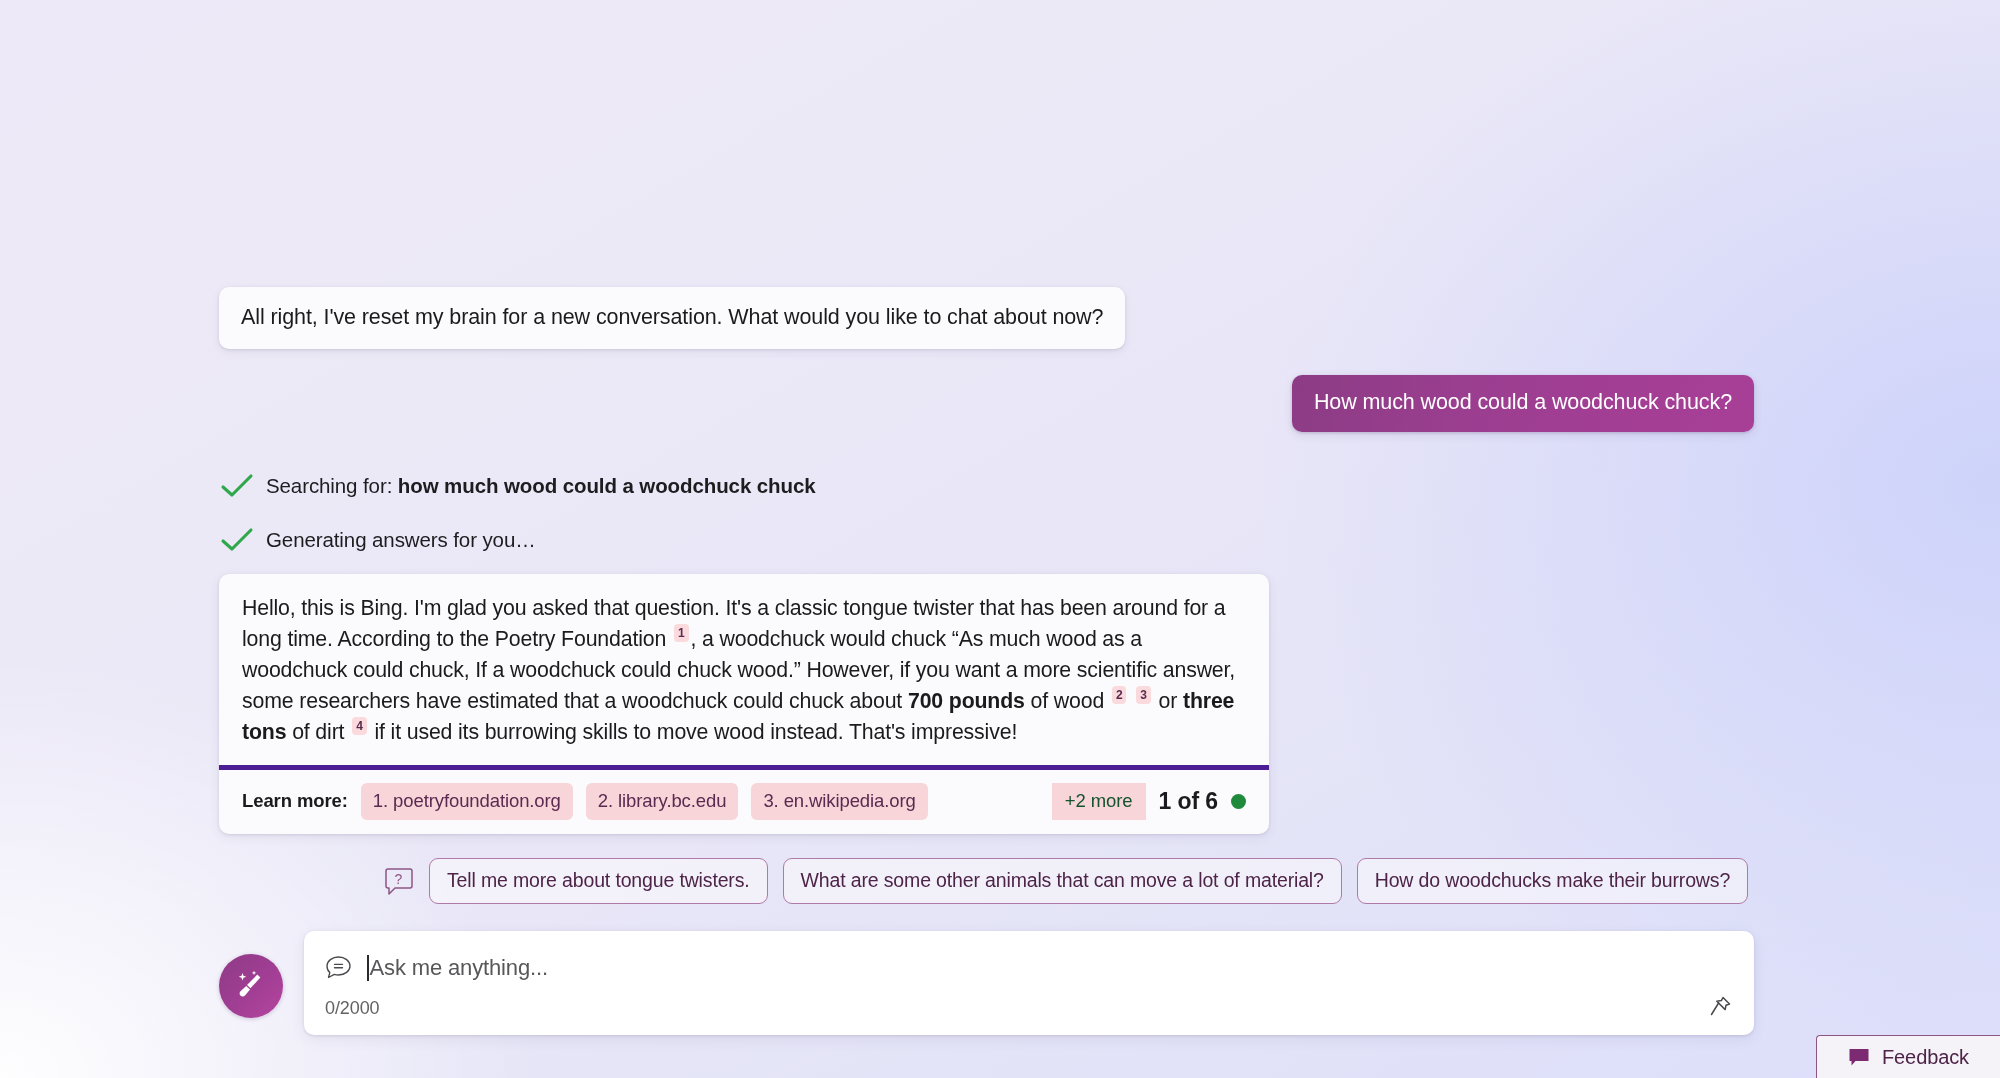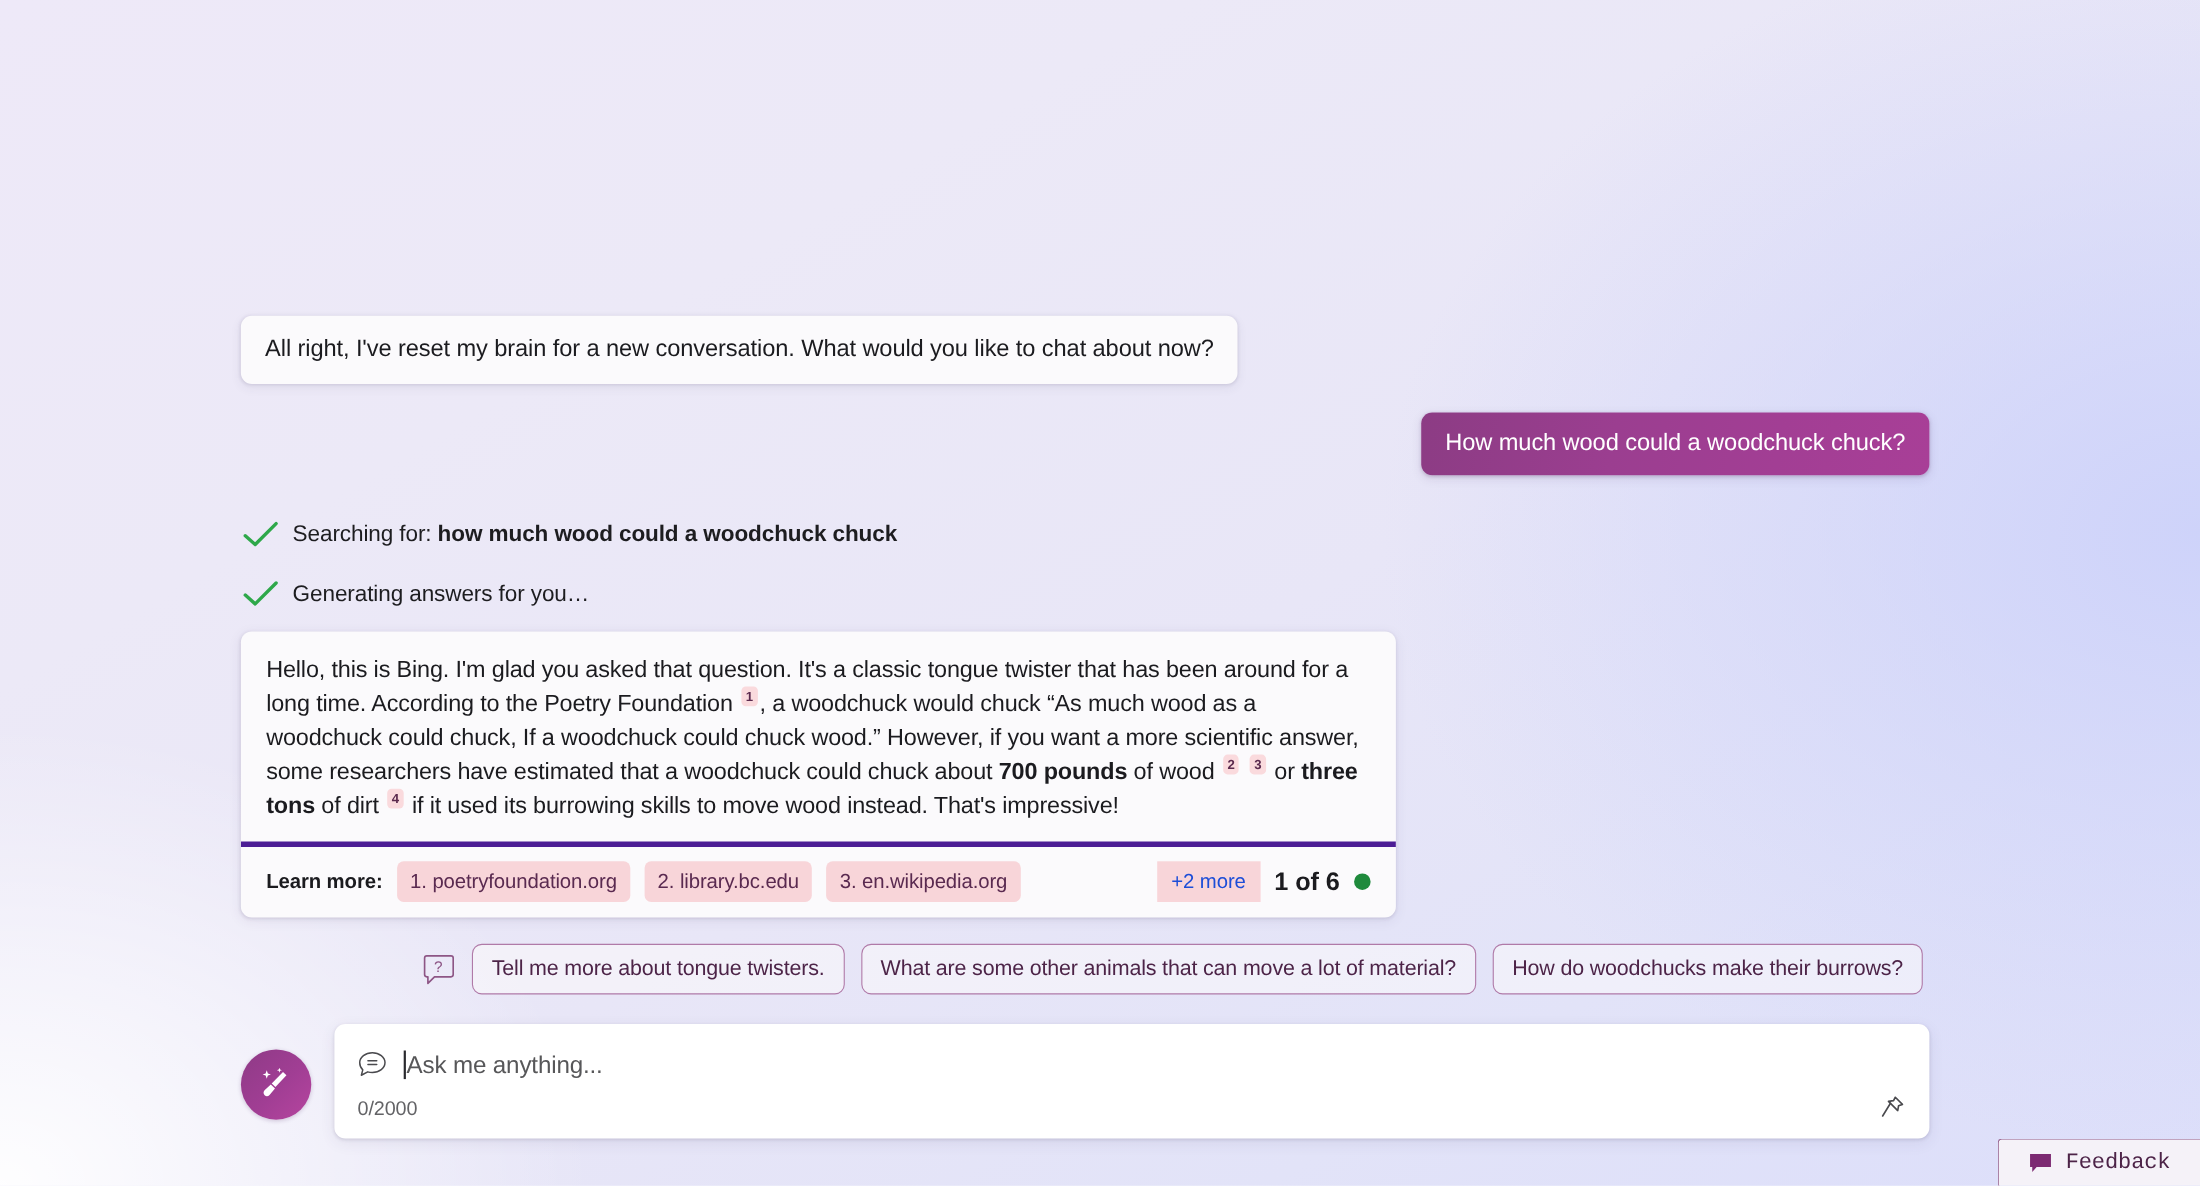--- a/index.html
+++ b/index.html
@@ -139,21 +139,21 @@
     color: #5a2a50;
     font-size: 18.5px;
     border-radius: 6px;
     padding: 7px 12px 8px 12px;
     white-space: nowrap;
     cursor: pointer;
     letter-spacing: -0.1px;
   }
   .more-chip {
     background: #f8d5d9;
-    color: #1d4ed8;
+    color: #14532d;
     font-size: 18.5px;
     border-radius: 0;
     padding: 7px 13px 8px 13px;
     white-space: nowrap;
     cursor: pointer;
     margin-left: auto;
     letter-spacing: -0.1px;
   }
   .page-count {
     font-size: 23px;
@@ -275,21 +275,20 @@
     align-items: center;
     justify-content: center;
     gap: 12px;
     cursor: pointer;
   }
   .fb-icon { width: 22px; height: 19px; display:block; }
   .fb-label {
     font-size: 20px;
     color: #4d2448;
     letter-spacing: -0.1px;
-    font-family: Liberation Mono, monospace;
   }
 </style>
 </head>
 <body>
 
 <div class="stage">
   <div class="convo">
 
     
     <div class="bot-bubble">All right, I've reset my brain for a new conversation. What would you like to chat about now?</div>

